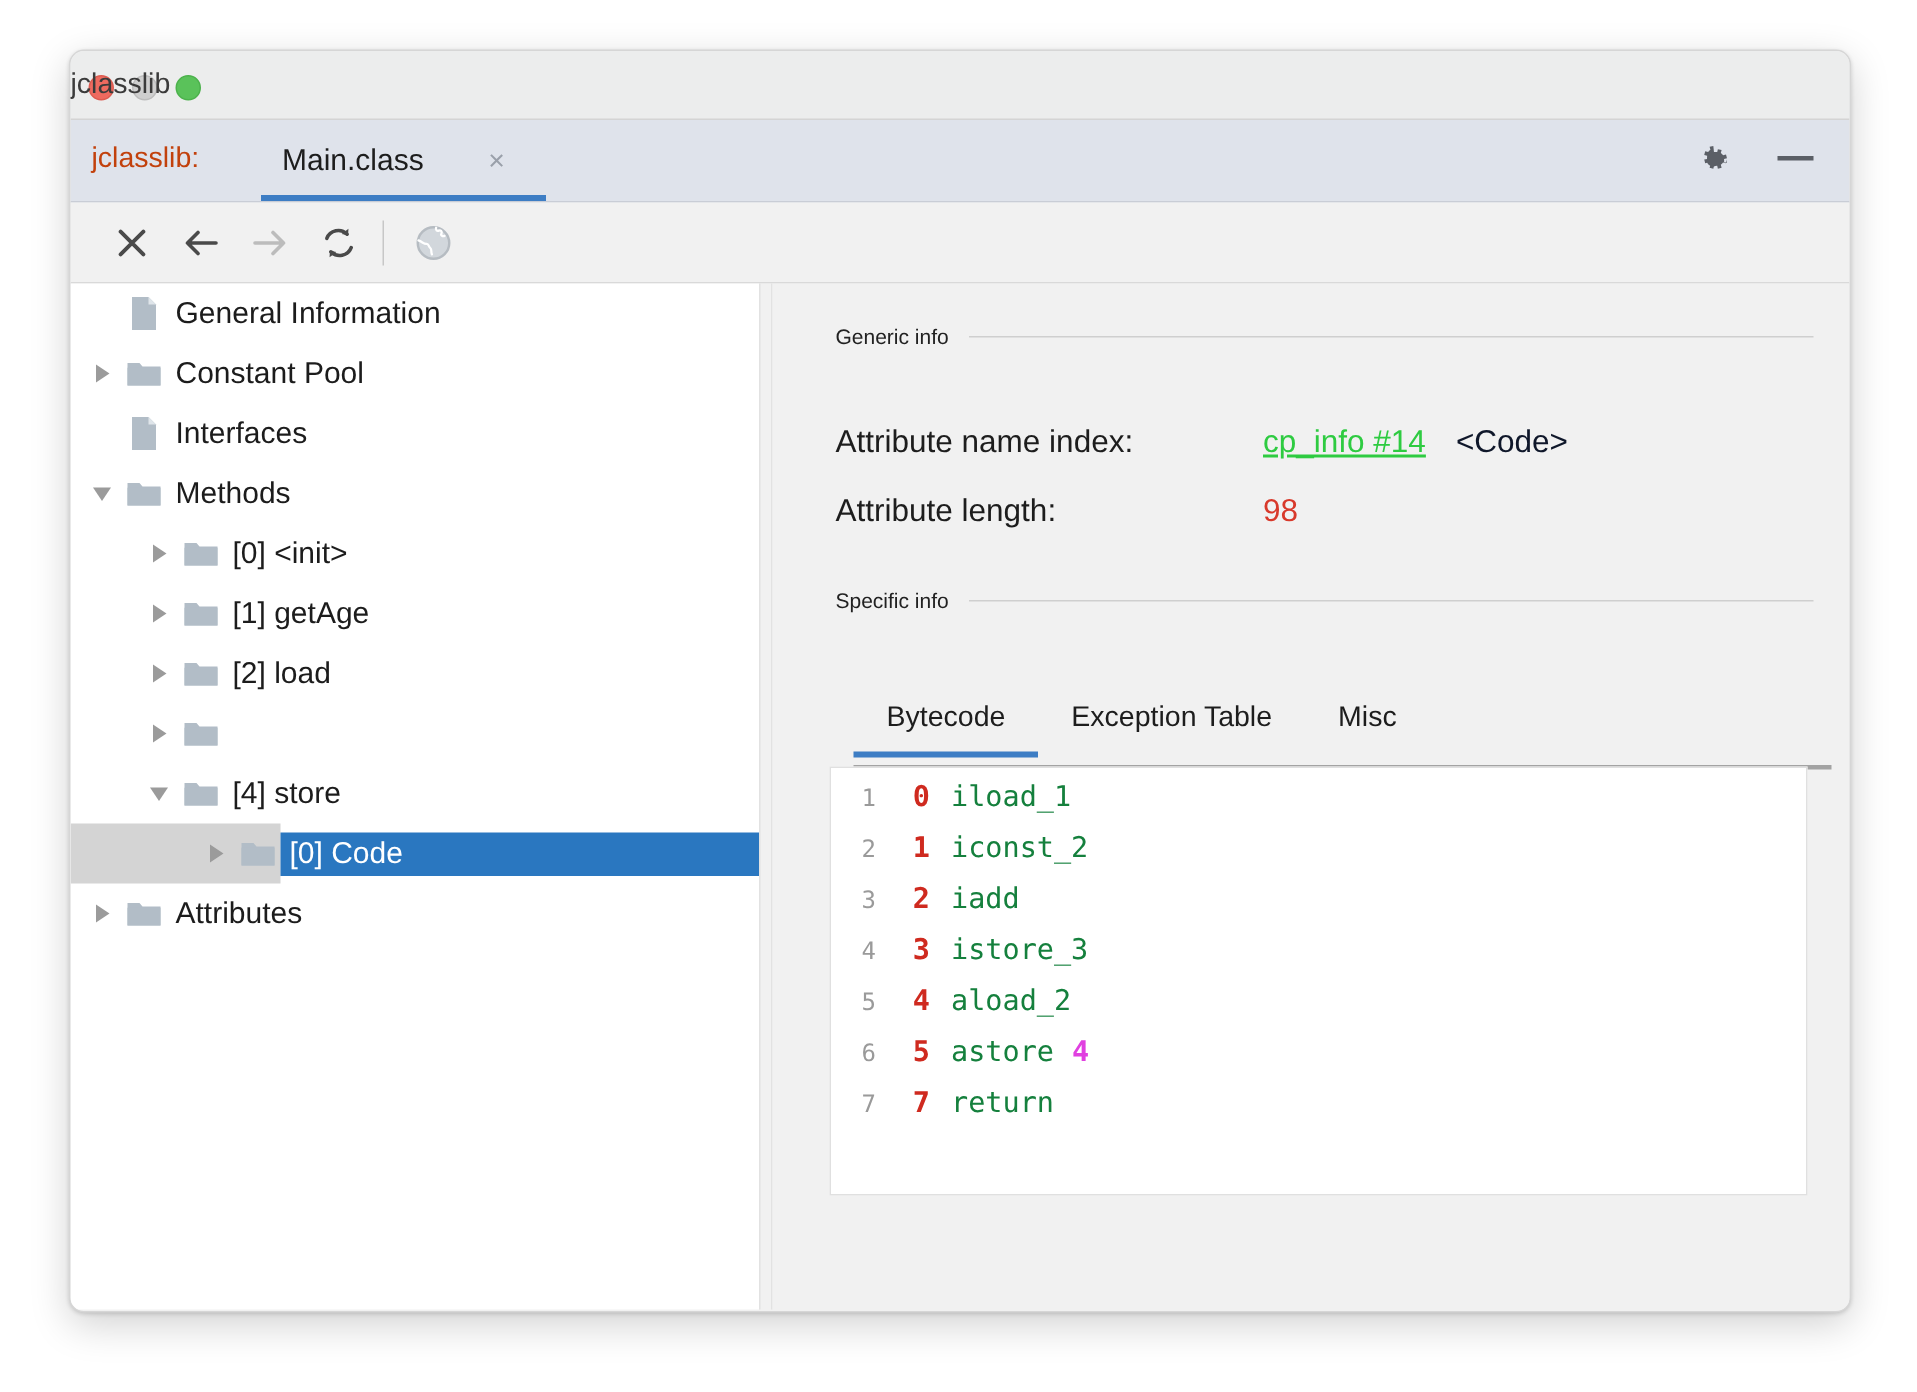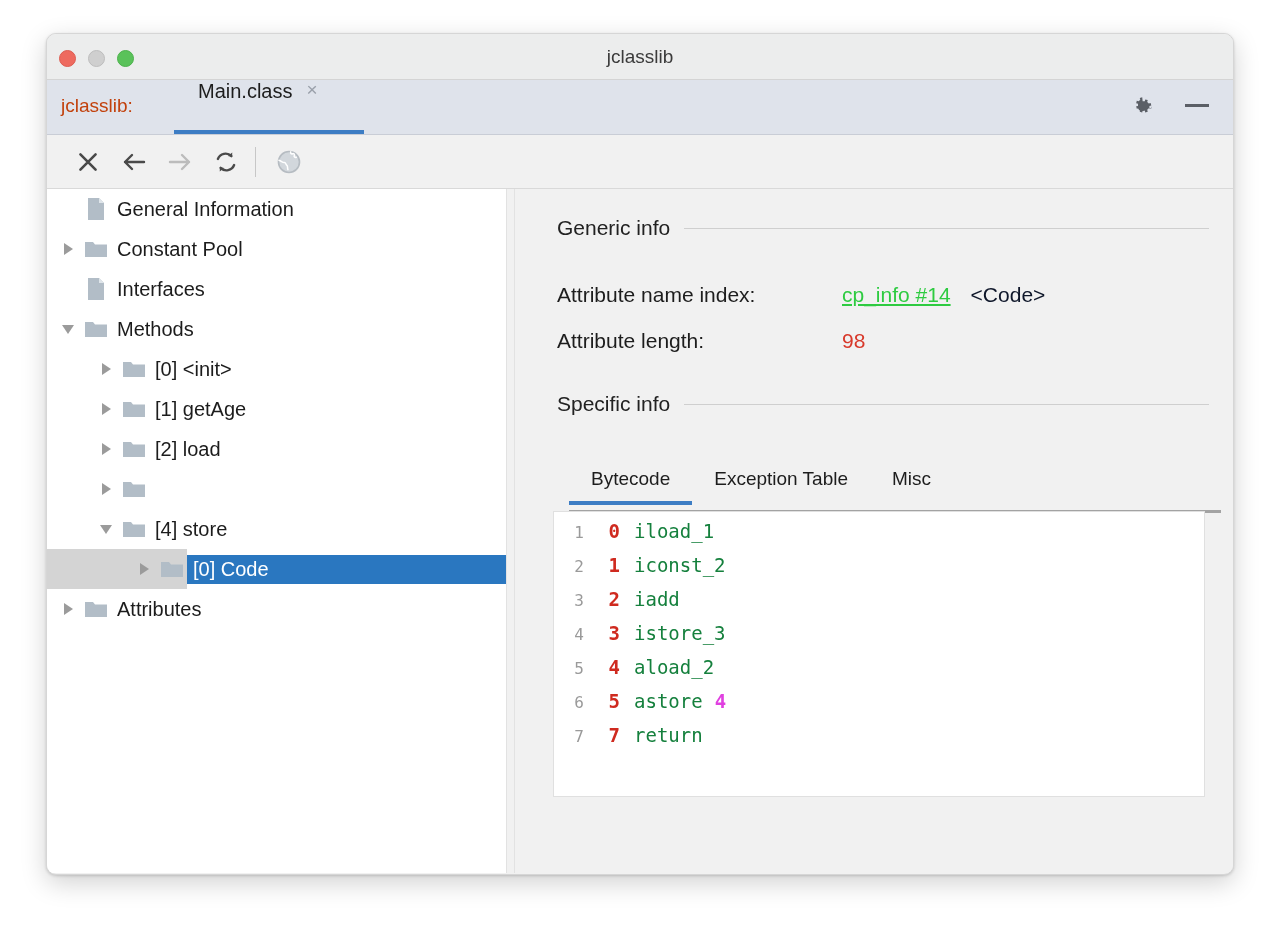--- a/index.html
+++ b/index.html
@@ -42,21 +42,21 @@
     width: 15px;
     height: 15px;
     border-radius: 50%;
   }
   .traffic.red   { left: 12px; background: #ee6a5f; border: 1px solid #dd5c51; }
   .traffic.amber { left: 41px; background: #cfcfcf; border: 1px solid #bdbdbd; }
   .traffic.green { left: 70px; background: #5ac25a; border: 1px solid #4cb24c; }
   #window-title {
     position: absolute;
     left: 0; right: 0; top: 12px;
-    text-align: center;
+    text-align: left;
     font-size: 19px;
     color: #3b3b3b;
   }
 
   
   #tabbar {
     position: relative;
     height: 55px;
     background: #dfe3eb;
     border-bottom: 1px solid #c9cdd6;
@@ -64,27 +64,28 @@
   }
   #app-label {
     position: absolute;
     left: 14px;
     top: 15px;
     font-size: 19px;
     color: #c2410c;
   }
   #file-tab {
     position: absolute;
-    left: 137px;
+    left: 127px;
     top: 0;
     height: 55px;
     padding: 0 14px;
     display: flex;
-    align-items: flex-start;
+    align-items: center;
     box-sizing: border-box;
+    gap: 29px;
   }
   #file-tab .tab-label {
     font-size: 20px;
     color: #1d1d1d;
   }
   #file-tab .tab-close {
     margin-left: 14px;
     font-size: 19px;
     color: #9aa0aa;
     line-height: 1;
@@ -220,21 +221,21 @@
     flex: 1;
   }
 
   
   .section-head {
     display: flex;
     align-items: center;
     gap: 14px;
   }
   .section-head .sh-text {
-    font-size: 21px;
+    font-size: 14px;
     color: #222222;
     white-space: nowrap;
   }
   .section-head .sh-rule {
     flex: 1;
     height: 1px;
     background: #cfcfcf;
   }
   #generic-head { position: absolute; left: 42px; top: 27px; width: 652px; }
   .kv-row {

